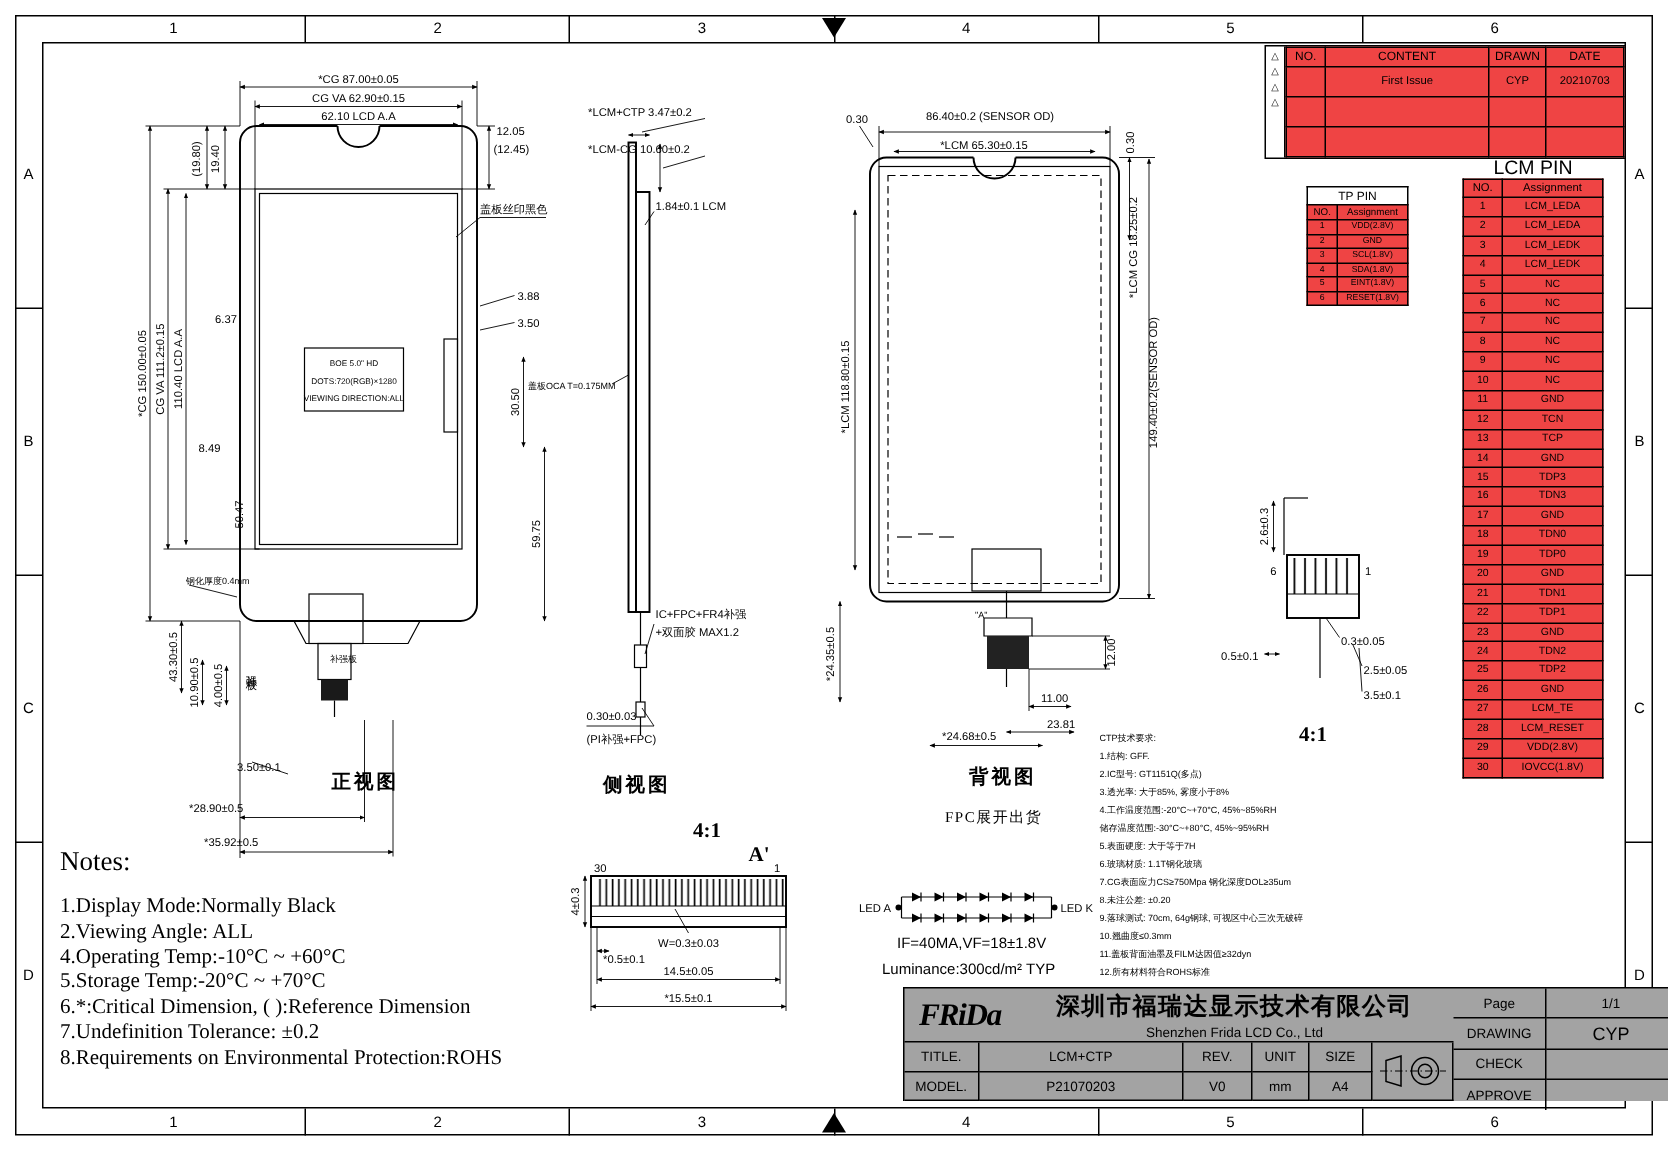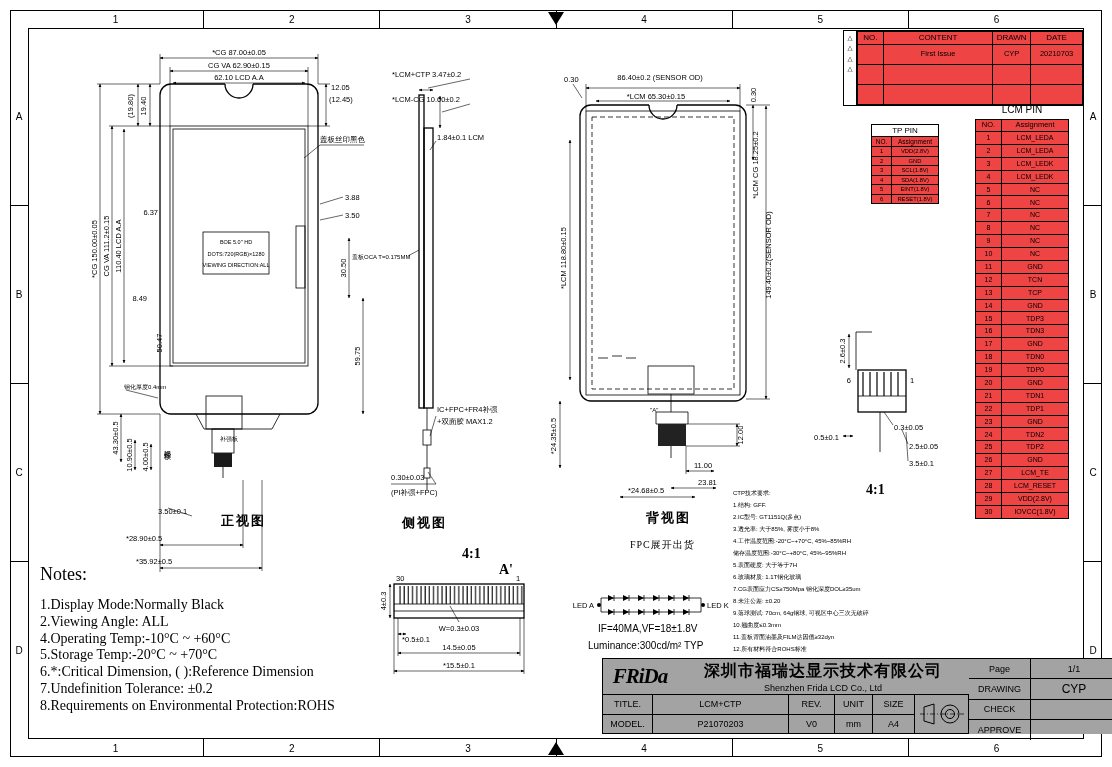--- a/index.html
+++ b/index.html
@@ -36,21 +36,21 @@
   #rev-table{left:843px;top:30px;width:241px;display:flex;border:1px solid #000;background:#fff}
   #rev-amend{width:13px;border-right:1px solid #000;display:flex;flex-direction:column;align-items:center;padding-top:2px;font-size:6.5px;line-height:1.6}
   #rev-table table{flex:1;font-size:7.5px}
   #rev-table th{height:13px;font-size:8px}
   #rev-table td{height:20px}
   #rev-table th:nth-child(1){width:26px}
   #rev-table th:nth-child(2){width:110px}
   #rev-table th:nth-child(3){width:38px}
   #rev-table th:nth-child(4){width:52px}
   #lcm-pin{left:975px;top:104px;width:94px}
-  #lcm-pin .tbl-title{font-size:10px;text-align:center;height:15px}
+  #lcm-pin .tbl-title{font-size:13px;text-align:center;height:15px}
   #lcm-pin table{width:100%;font-size:7px}
   #lcm-pin th{height:12px;font-size:7.5px}
   #lcm-pin td{height:12.9px}
   #lcm-pin th:first-child{width:26px}
   #tp-pin{left:871px;top:124px;width:68px}
   #tp-pin .tbl-title{font-size:8px;text-align:center;border:1px solid #000;border-bottom:none;height:12px;line-height:12px}
   #tp-pin table{width:100%;font-size:5.8px}
   #tp-pin th{height:10px;font-size:6.5px}
   #tp-pin td{height:9.5px}
   #tp-pin th:first-child{width:20px}

